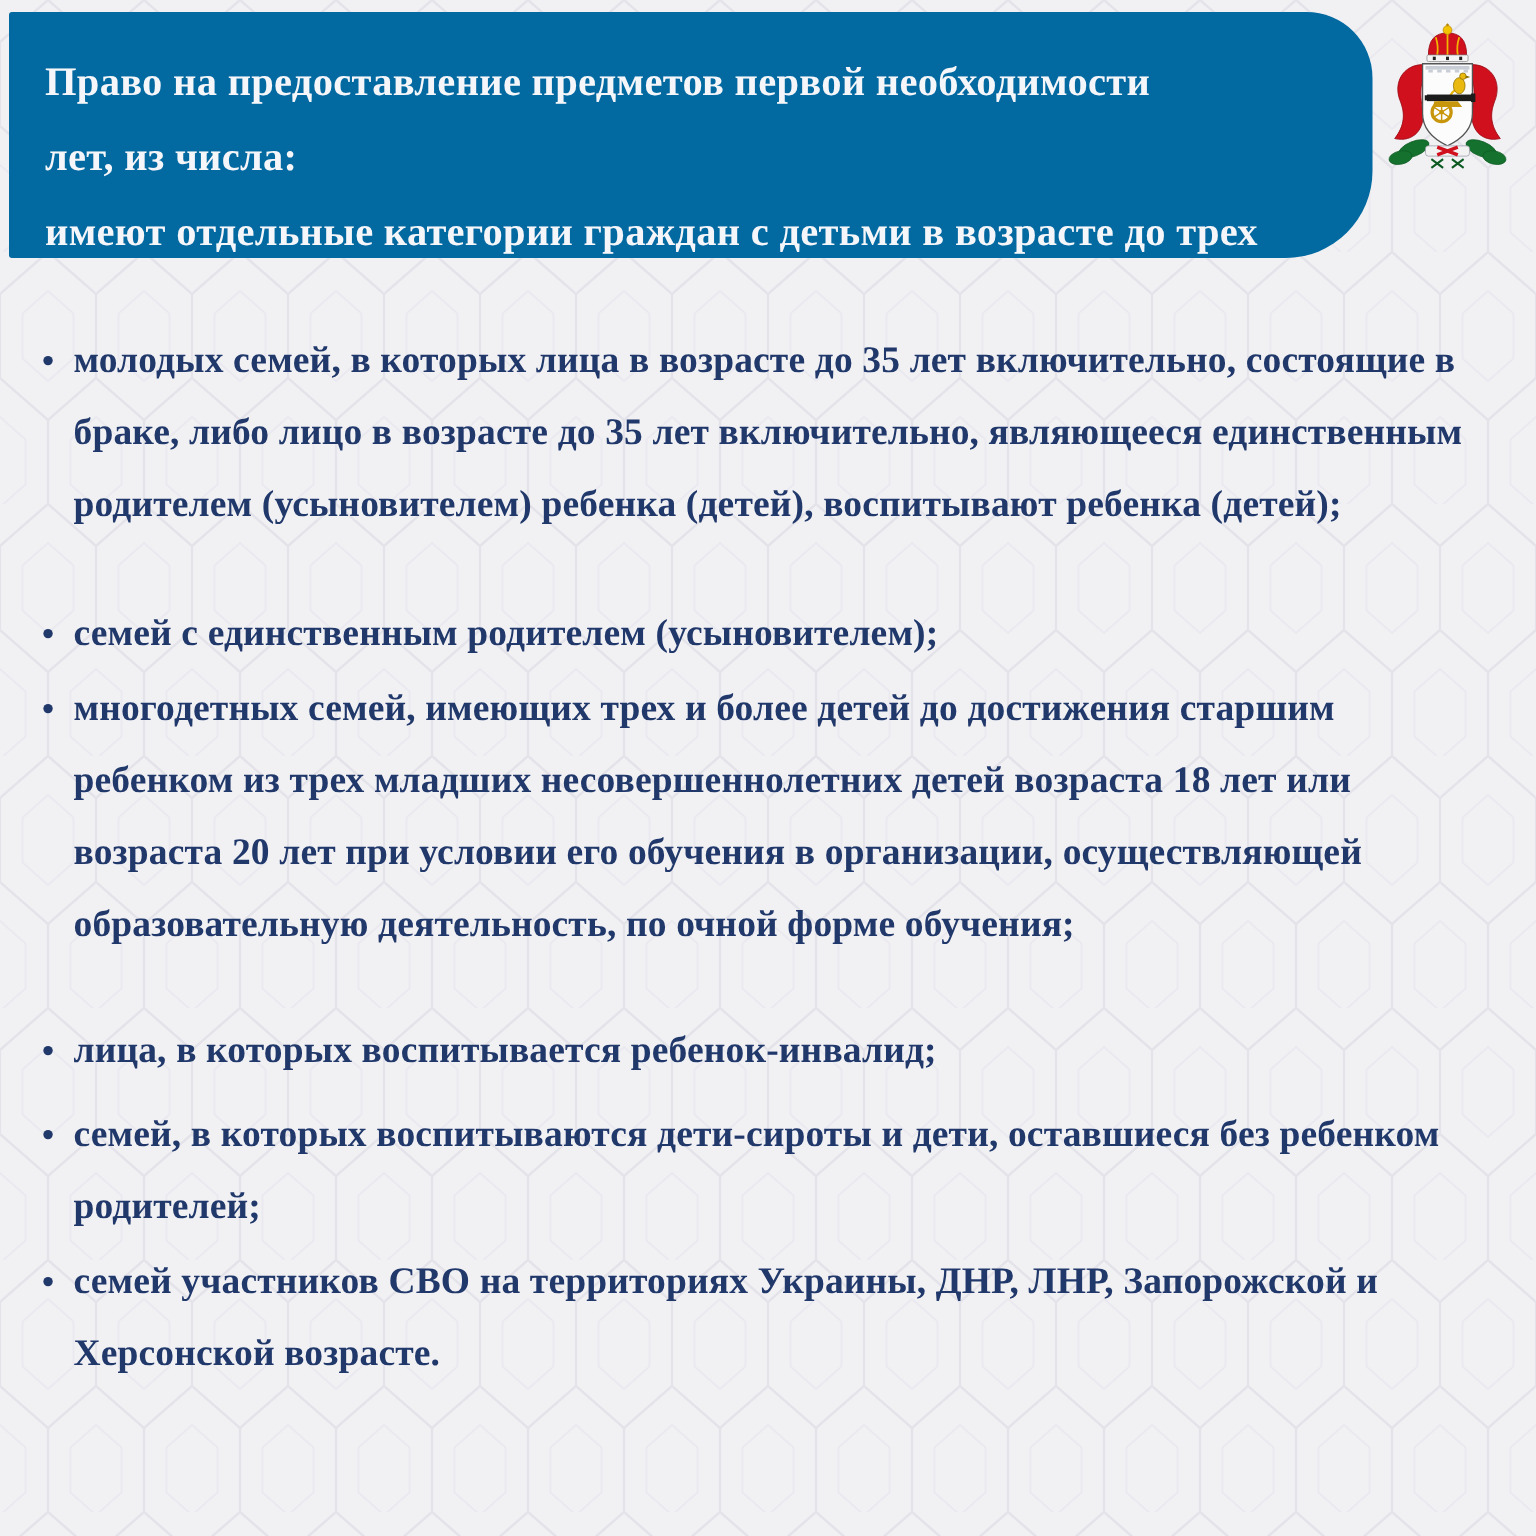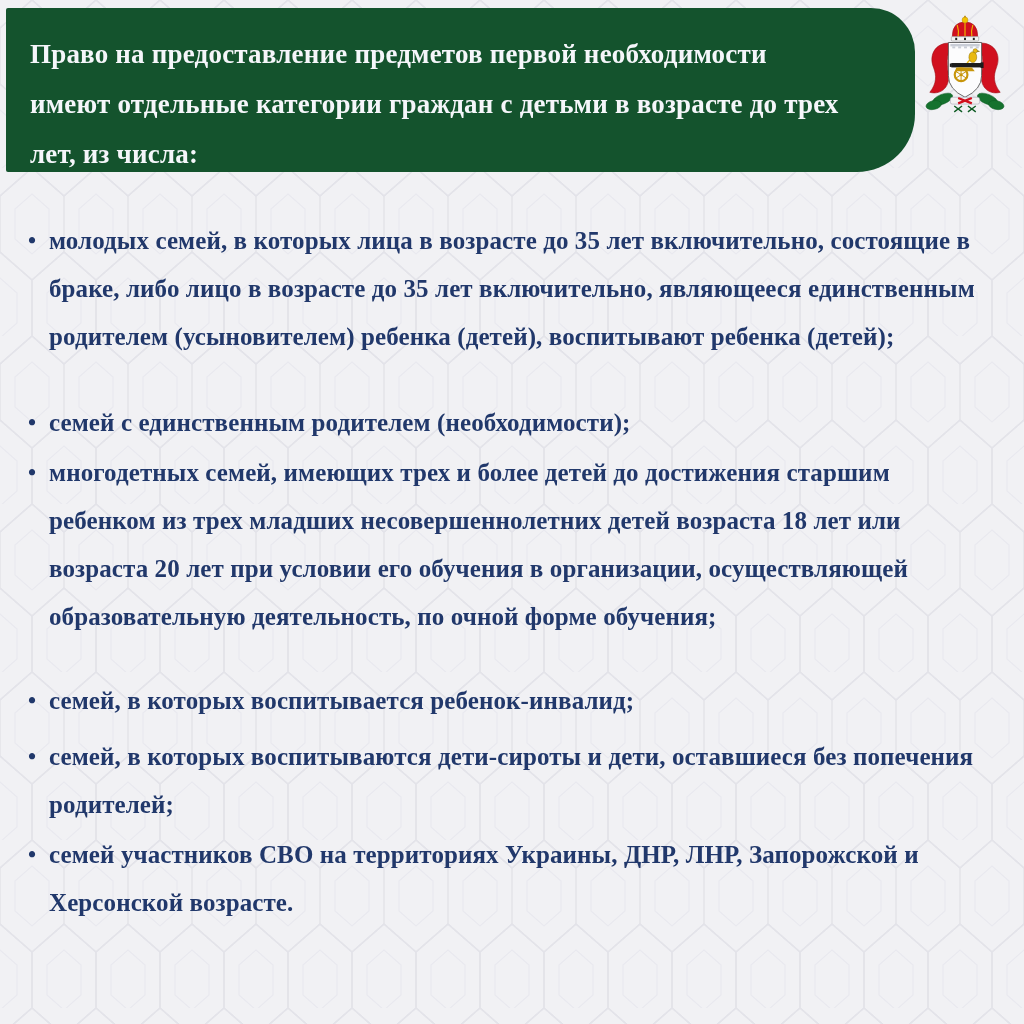--- a/index.html
+++ b/index.html
@@ -19,21 +19,21 @@
     left: 0; top: 0;
     width: 1024px; height: 1024px;
     z-index: 0;
   }
   .header {
     position: absolute;
     left: 6px;
     top: 8px;
     width: 909px;
     height: 164px;
-    background: #14532d;
+    background: #0369a1;
     border-radius: 2px 44px 58px 2px;
     z-index: 2;
     box-sizing: border-box;
     padding: 21px 24px 0 24px;
     color: #f5f6fa;
   }
   .header-line {
     font-size: 27px;
     font-weight: 700;
     line-height: 50px;
@@ -103,22 +103,22 @@
         <path d="M64,110 L81,125 L81,155 L64,170 L47,155 L47,125 Z"></path>
       </g>
     </pattern>
   </defs>
   <rect x="0" y="0" width="1024" height="1024" fill="#f1f1f4"></rect>
   <rect x="0" y="0" width="1024" height="1024" fill="url(#hexpat)"></rect>
 </svg>
 
 <header class="header">
   <div class="header-line">Право на предоставление предметов первой необходимости</div>
+  <div class="header-line">лет, из числа:</div>
   <div class="header-line">имеют отдельные категории граждан с детьми в возрасте до трех</div>
-  <div class="header-line">лет, из числа:</div>
 </header>
 
 <div class="emblem">
   <svg viewBox="0 0 90 104" width="88" height="102" xmlns="http://www.w3.org/2000/svg">
 
     <path d="M33,31 C16,28 7,42 13,56 C16,64 16,72 9,81 C22,84 30,74 28,62 C26,50 26,37 34,33 Z" fill="#d1101e" stroke="#9c0d16" stroke-width="0.6"></path>
     <path d="M57,31 C74,28 83,42 77,56 C74,64 74,72 81,81 C68,84 60,74 62,62 C64,50 64,37 56,33 Z" fill="#d1101e" stroke="#9c0d16" stroke-width="0.6"></path>
 
     <path d="M28,30 L62,30 L62,64 Q62,78 45,86 Q28,78 28,64 Z" fill="#fcfcfd" stroke="#555" stroke-width="0.9"></path>
 
@@ -164,31 +164,31 @@
   </svg>
 </div>
 
 <ul class="bullets">
   <li class="bullet">
     <span class="dot">•</span>
     <span class="btext">молодых семей, в которых лица в возрасте до 35 лет включительно, состоящие в браке, либо лицо в возрасте до 35 лет включительно, являющееся единственным родителем (усыновителем) ребенка (детей), воспитывают ребенка (детей);</span>
   </li>
   <li class="bullet gap-lg">
     <span class="dot">•</span>
-    <span class="btext">семей с единственным родителем (необходимости);</span>
+    <span class="btext">семей с единственным родителем (усыновителем);</span>
   </li>
   <li class="bullet">
     <span class="dot">•</span>
     <span class="btext">многодетных семей, имеющих трех и более детей до достижения старшим ребенком из трех младших несовершеннолетних детей возраста 18 лет или возраста 20 лет при условии его обучения в организации, осуществляющей образовательную деятельность, по очной форме обучения;</span>
   </li>
   <li class="bullet gap-md">
     <span class="dot">•</span>
-    <span class="btext">семей, в которых воспитывается ребенок-инвалид;</span>
+    <span class="btext">лица, в которых воспитывается ребенок-инвалид;</span>
   </li>
   <li class="bullet gap-sm">
     <span class="dot">•</span>
-    <span class="btext">семей, в которых воспитываются дети-сироты и дети, оставшиеся без попечения родителей;</span>
+    <span class="btext">семей, в которых воспитываются дети-сироты и дети, оставшиеся без ребенком родителей;</span>
   </li>
   <li class="bullet">
     <span class="dot">•</span>
     <span class="btext">семей участников СВО на территориях Украины, ДНР, ЛНР, Запорожской и Херсонской возрасте.</span>
   </li>
 </ul>
 
 </body></html>

